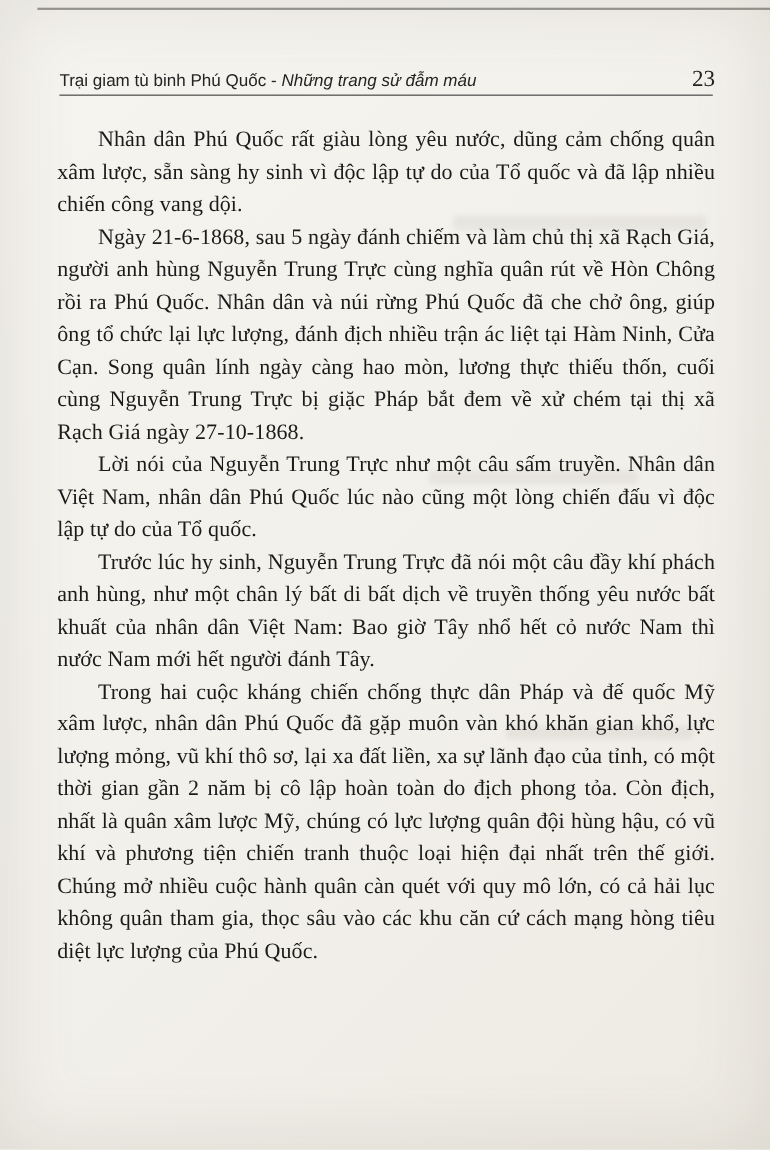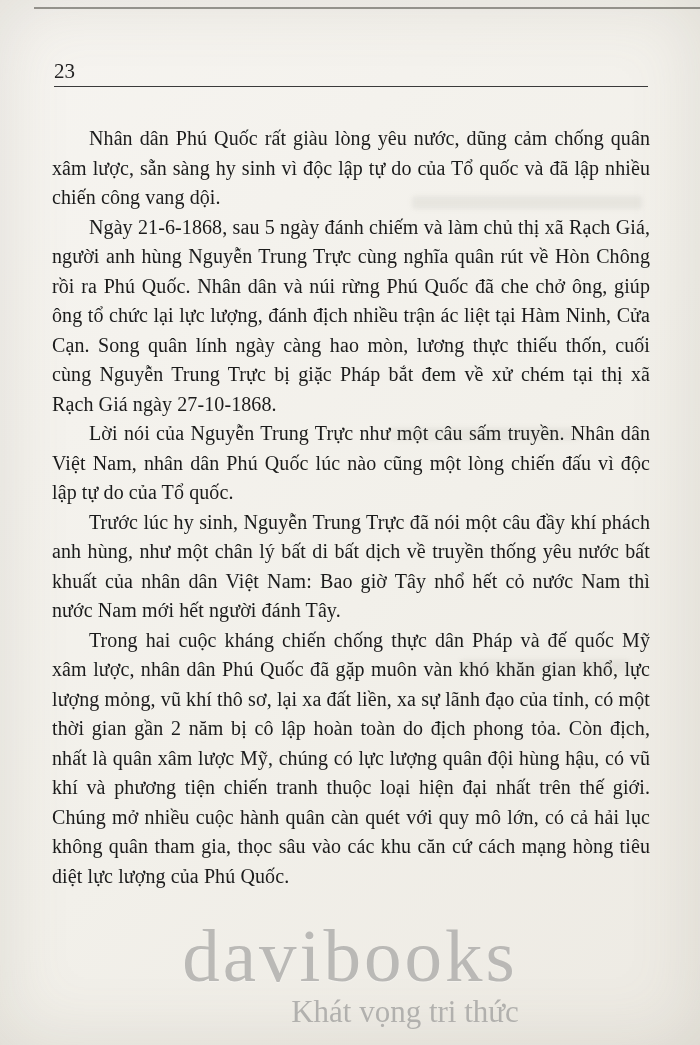--- a/index.html
+++ b/index.html
@@ -48,21 +48,21 @@
   .header-rule {
     position: absolute;
     top: 86px;
     left: 54px;
     right: 52px;
     height: 1.4px;
     background: var(--rule, #3a3a3a);
   }
   .body-text {
     position: absolute;
-    top: 124px;
+    top: 113px;
     left: 52px;
     right: 50px;
     font-size: 20px;
     line-height: 29.5px;
     text-align: justify;
     letter-spacing: 0.1px;
   }
   .para { margin: 0; text-indent: 37px; }
   .bleed {
     position: absolute;
@@ -97,34 +97,31 @@
     transform: translateX(55px);
   }
 </style>
 </head>
 <body>
 
 <div class="page">
   <div class="scan-line-top"></div>
 
   <div class="header">
+    <span class="title"><span>Trại giam tù binh Phú Quốc</span><span> - </span><span class="title-sub">Những trang sử đẫm máu</span></span>
     <span class="page-number">23</span>
   </div>
 
   <div class="header-rule"></div>
 
   <div class="body-text">
       <p class="para">Nhân dân Phú Quốc rất giàu lòng yêu nước, dũng cảm chống quân xâm lược, sẵn sàng hy sinh vì độc lập tự do của Tổ quốc và đã lập nhiều chiến công vang dội.</p>
       <p class="para">Ngày 21-6-1868, sau 5 ngày đánh chiếm và làm chủ thị xã Rạch Giá, người anh hùng Nguyễn Trung Trực cùng nghĩa quân rút về Hòn Chông rồi ra Phú Quốc. Nhân dân và núi rừng Phú Quốc đã che chở ông, giúp ông tổ chức lại lực lượng, đánh địch nhiều trận ác liệt tại Hàm Ninh, Cửa Cạn. Song quân lính ngày càng hao mòn, lương thực thiếu thốn, cuối cùng Nguyễn Trung Trực bị giặc Pháp bắt đem về xử chém tại thị xã Rạch Giá ngày 27-10-1868.</p>
       <p class="para">Lời nói của Nguyễn Trung Trực như một câu sấm truyền. Nhân dân Việt Nam, nhân dân Phú Quốc lúc nào cũng một lòng chiến đấu vì độc lập tự do của Tổ quốc.</p>
       <p class="para">Trước lúc hy sinh, Nguyễn Trung Trực đã nói một câu đầy khí phách anh hùng, như một chân lý bất di bất dịch về truyền thống yêu nước bất khuất của nhân dân Việt Nam: Bao giờ Tây nhổ hết cỏ nước Nam thì nước Nam mới hết người đánh Tây.</p>
       <p class="para">Trong hai cuộc kháng chiến chống thực dân Pháp và đế quốc Mỹ xâm lược, nhân dân Phú Quốc đã gặp muôn vàn khó khăn gian khổ, lực lượng mỏng, vũ khí thô sơ, lại xa đất liền, xa sự lãnh đạo của tỉnh, có một thời gian gần 2 năm bị cô lập hoàn toàn do địch phong tỏa. Còn địch, nhất là quân xâm lược Mỹ, chúng có lực lượng quân đội hùng hậu, có vũ khí và phương tiện chiến tranh thuộc loại hiện đại nhất trên thế giới. Chúng mở nhiều cuộc hành quân càn quét với quy mô lớn, có cả hải lục không quân tham gia, thọc sâu vào các khu căn cứ cách mạng hòng tiêu diệt lực lượng của Phú Quốc.</p>
     </div>
 
   <div class="bleed bleed-1"></div>
   <div class="bleed bleed-2"></div>
   <div class="bleed bleed-3"></div>
 
-  <div class="watermark">
-    <div class="wm-brand">davibooks</div>
-    <div class="wm-tagline">Khát vọng tri thức</div>
-  </div>
 </div>
 
 </body></html>

